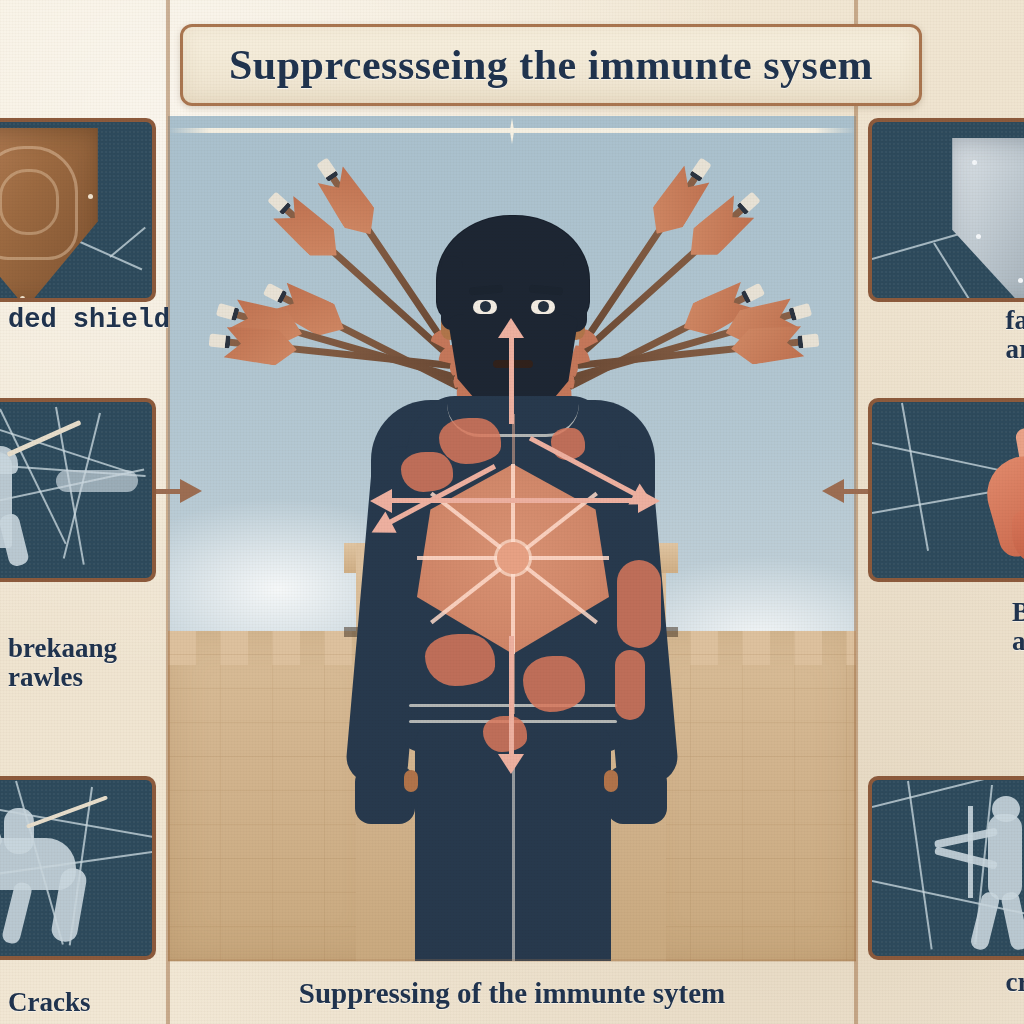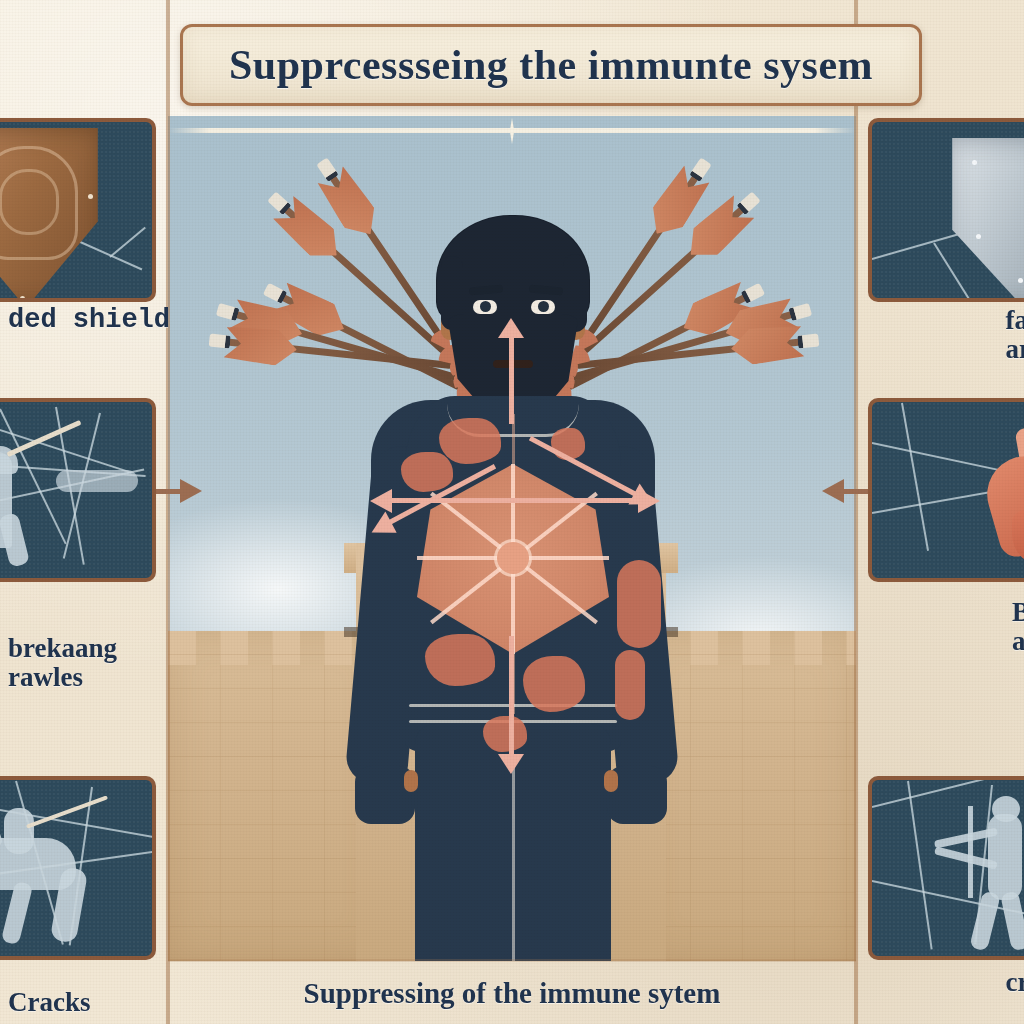--- a/index.html
+++ b/index.html
@@ -566,16 +566,16 @@
     <div class="silo" style="left:104px;top:112px;width:18px;height:58px;border-radius:8px;transform:rotate(14deg);"></div>
     <div class="silo" style="left:134px;top:112px;width:18px;height:58px;border-radius:8px;transform:rotate(-12deg);"></div>
   </div>
   <div class="cap-label cap-right" style="top:968px;right:-46px;">crack</div>
 
   <div class="title-plaque">
     <div class="t">Supprcessseing the immunte sysem</div>
   </div>
 
   <div class="bottom-rule"></div>
-  <div class="bottom-cap">Suppressing of the immune sytem</div>
+  <div class="bottom-cap">Suppressing of the immunte sytem</div>
 
   <div class="grain"></div>
 </div>
 
 </body></html>

